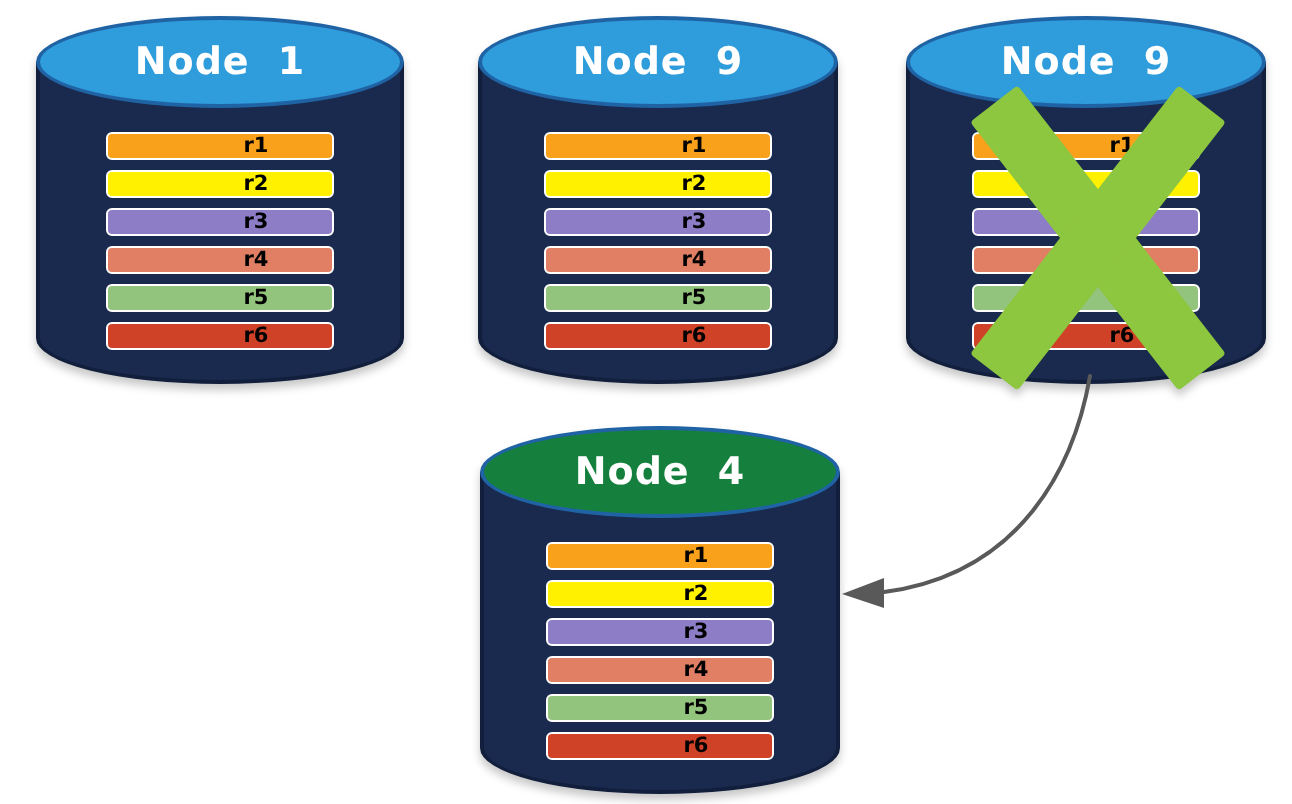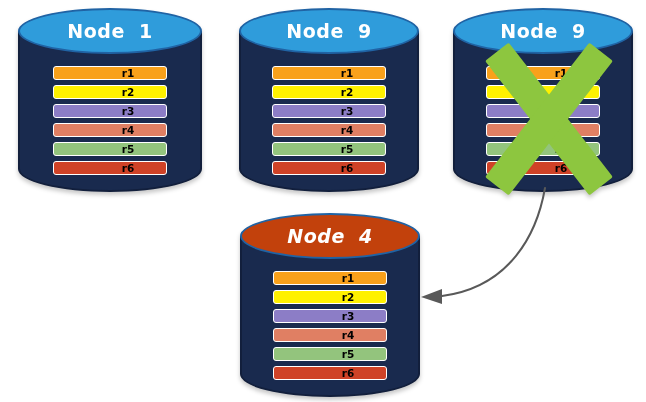--- a/index.html
+++ b/index.html
@@ -134,21 +134,21 @@
     </div>
     <div class="xmark">
       <div class="xstroke xs1" style="background: rgb(141, 198, 63);"></div>
       <div class="xstroke xs2" style="background: rgb(141, 198, 63);"></div>
     </div>
   </div>
 
   <div class="node node4">
     <div class="cyl-bottom" style="background: rgb(25, 42, 78);"></div>
     <div class="cyl-body" style="background: rgb(25, 42, 78);"></div>
-    <div class="cyl-top" style="background: #c2410c; font-style: italic;">
+    <div class="cyl-top" style="background: #15803d;">
       <span class="node-title">Node 4</span>
     </div>
     <div class="rows">
       <div class="row" style="background: rgb(249, 161, 27);">
           <span class="row-label">r1</span>
         </div>
       <div class="row" style="background: rgb(255, 241, 0);">
           <span class="row-label">r2</span>
         </div>
       <div class="row" style="background: rgb(140, 125, 198);">

